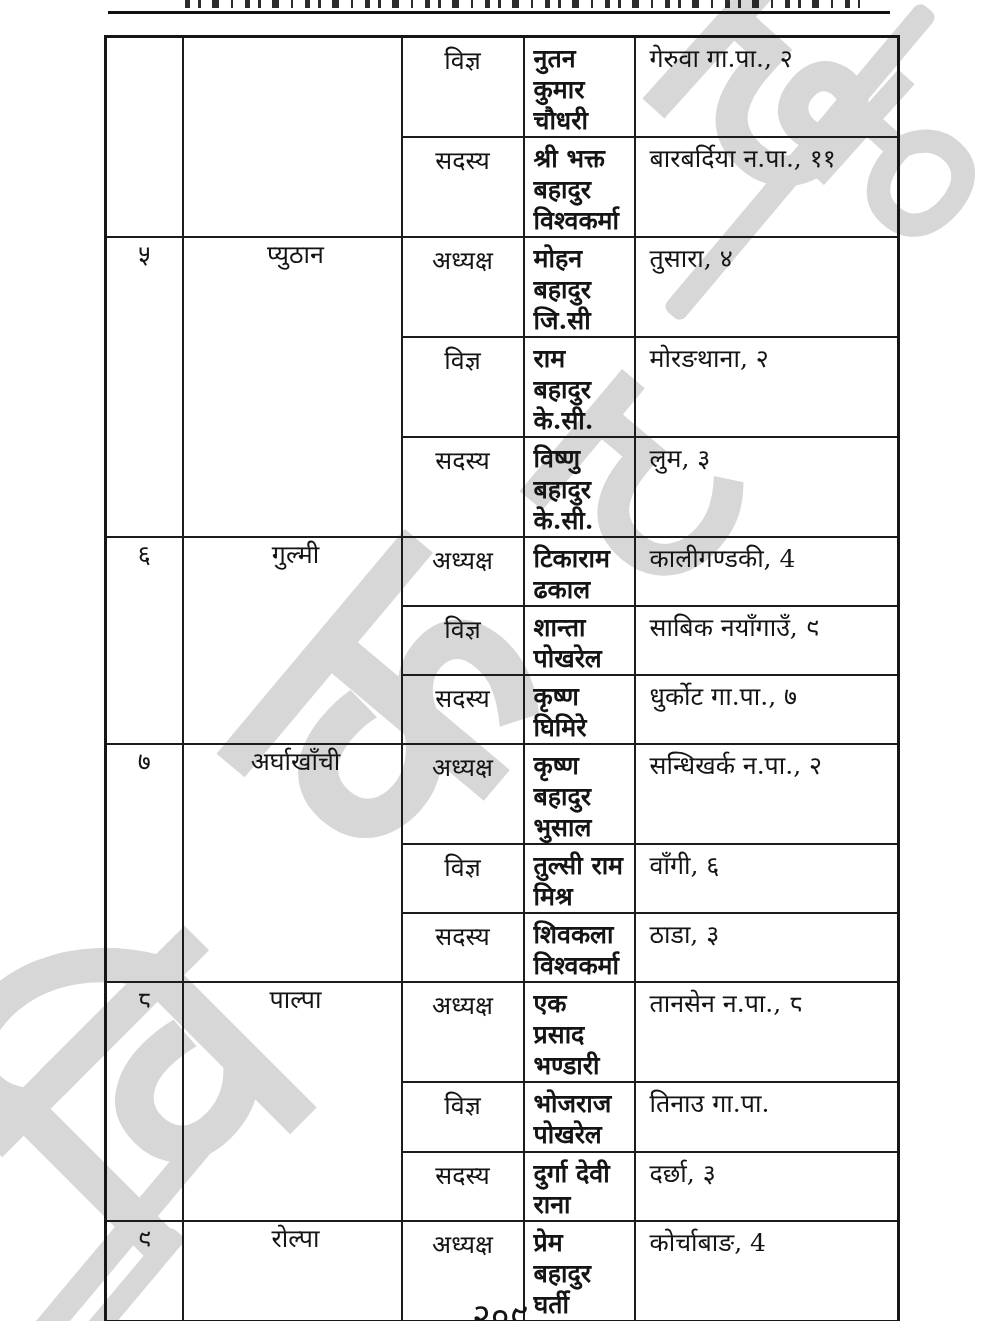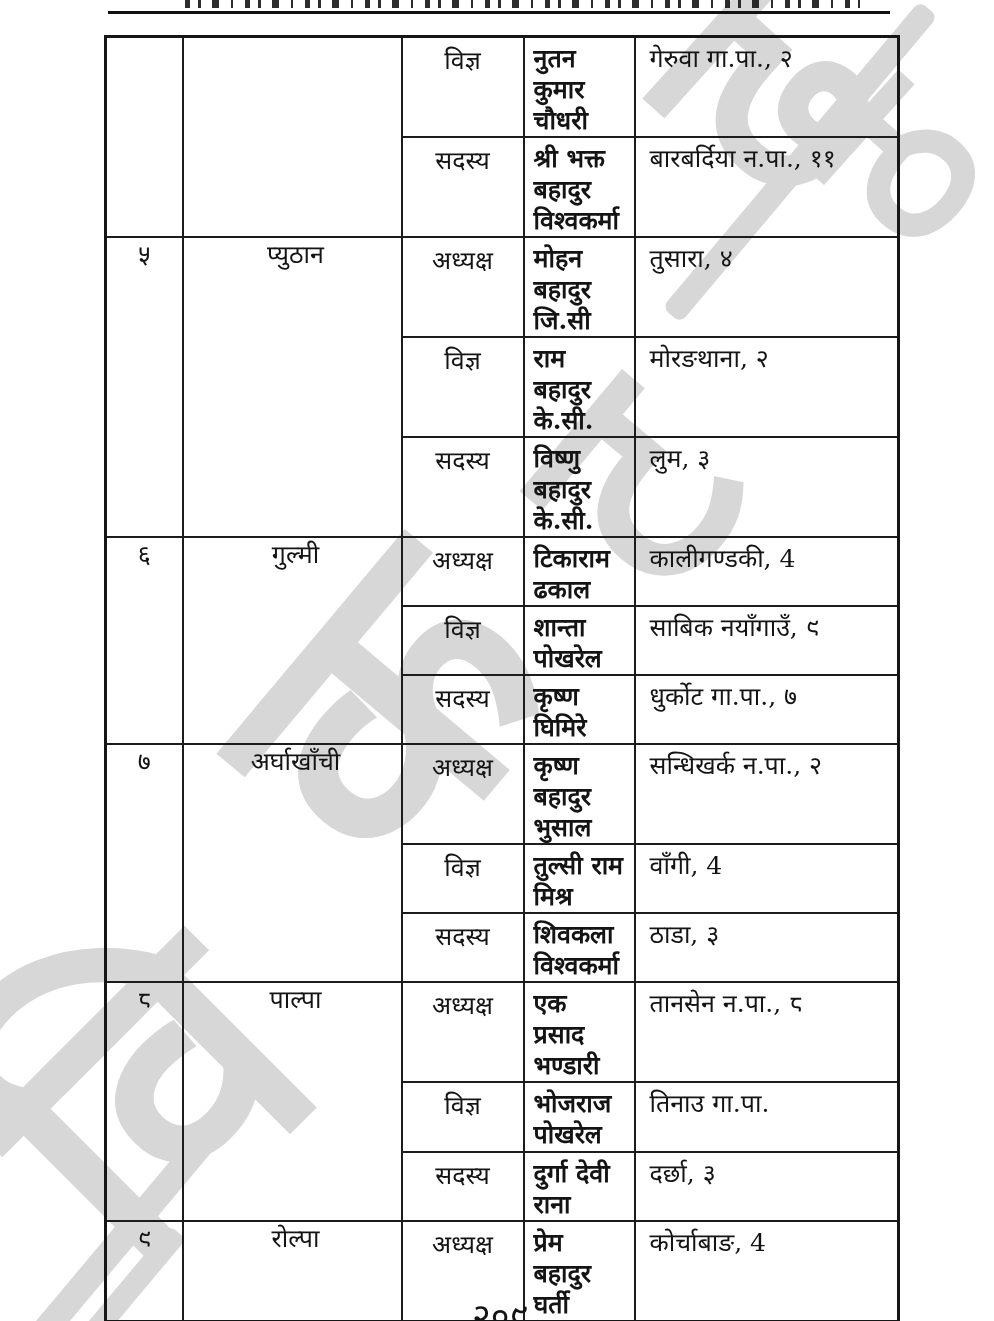--- a/index.html
+++ b/index.html
@@ -162,21 +162,21 @@
       <tr style="height:95px">
         <td class="sn" rowspan="3">७</td>
         <td class="dist" rowspan="3">अर्घाखाँची</td>
         <td class="pos">अध्यक्ष</td>
         <td class="nm">कृष्ण बहादुर भुसाल</td>
         <td class="pl">सन्धिखर्क न.पा., २</td>
       </tr>
       <tr style="height:65px">
         <td class="pos">विज्ञ</td>
         <td class="nm">तुल्सी राम मिश्र</td>
-        <td class="pl">वाँगी, 4</td>
+        <td class="pl">वाँगी, ६</td>
       </tr>
       <tr style="height:67px">
         <td class="pos">सदस्य</td>
         <td class="nm">शिवकला विश्वकर्मा</td>
         <td class="pl">ठाडा, ३</td>
       </tr>
 
       <tr style="height:97px">
         <td class="sn" rowspan="3">८</td>
         <td class="dist" rowspan="3">पाल्पा</td>

